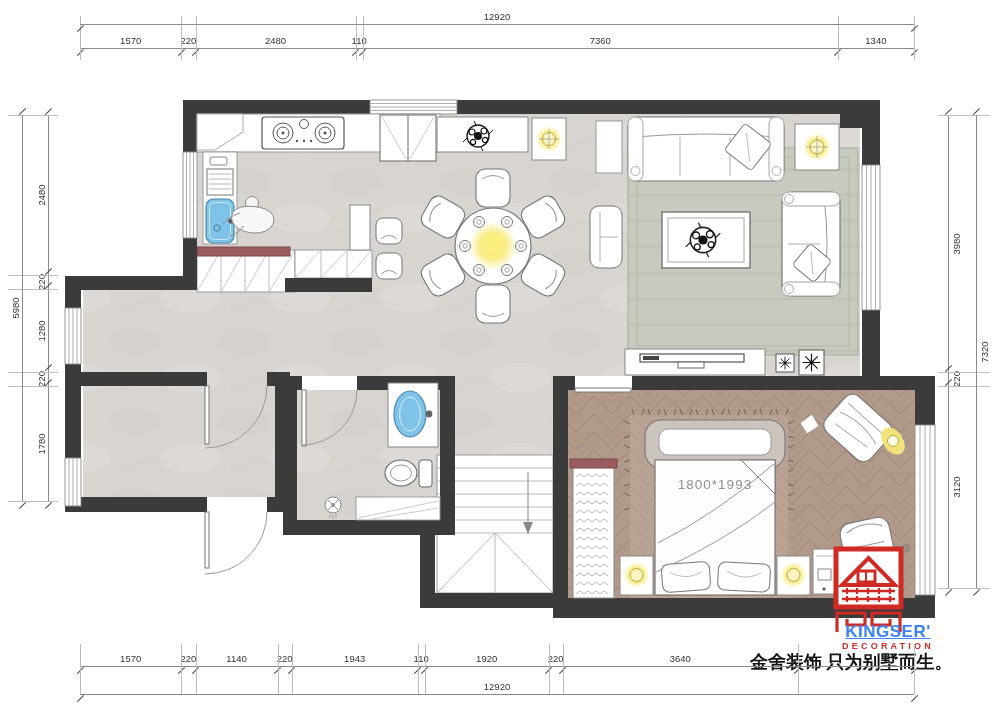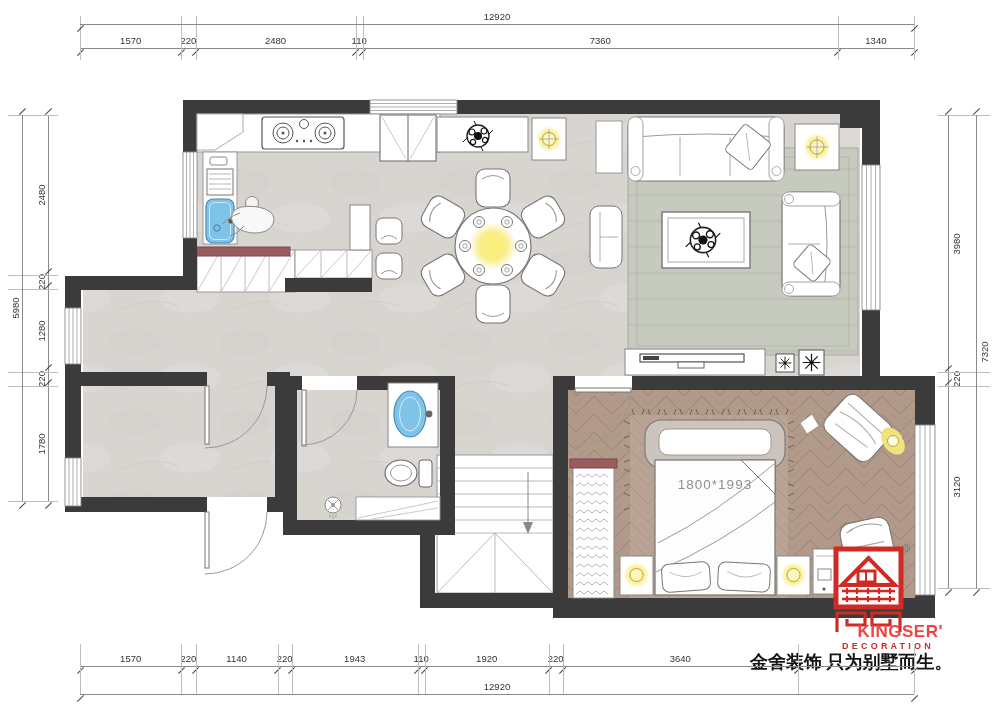--- a/index.html
+++ b/index.html
@@ -25,22 +25,22 @@
   .dim.v::after{content:"";position:absolute;bottom:-4.5px;width:9px;
       border-top:1.2px solid #444;transform:rotate(-45deg);}
   .dim.vl .dimseg::before,.dim.vl::after{right:-5px;}
   .dim.vr .dimseg::before,.dim.vr::after{left:-5px;}
   .ext{position:absolute;background:#bdbdbd;}
   .ext-v{width:1px;}
   .ext-h{height:1px;}
   
   .bedlabel{position:absolute;left:655px;top:477px;width:120px;text-align:center;
       font-size:13.5px;letter-spacing:1px;color:#8f8f8f;}
-  .logoname{position:absolute;left:833px;top:622px;width:110px;text-align:right;
-      font-size:17px;font-weight:800;letter-spacing:.5px;color:#ef4444;}
+  .logoname{position:absolute;left:833px;top:622px;width:110px;text-align:center;
+      font-size:17px;font-weight:800;letter-spacing:.5px;color:#3b82f6;text-decoration:underline;}
   .logosub{position:absolute;left:833px;top:641px;width:110px;text-align:center;
       font-size:9px;font-weight:700;letter-spacing:3.2px;color:#cf2b24;}
   .regmark{position:absolute;left:903px;top:543px;font-size:10px;color:#777;}
   .slogan{position:absolute;left:750px;top:650px;font-family:"Liberation Serif",serif;
       font-size:18px;font-weight:700;color:#141414;white-space:nowrap;}
 </style>
 </head>
 <body>
 
 <div id="stage">

